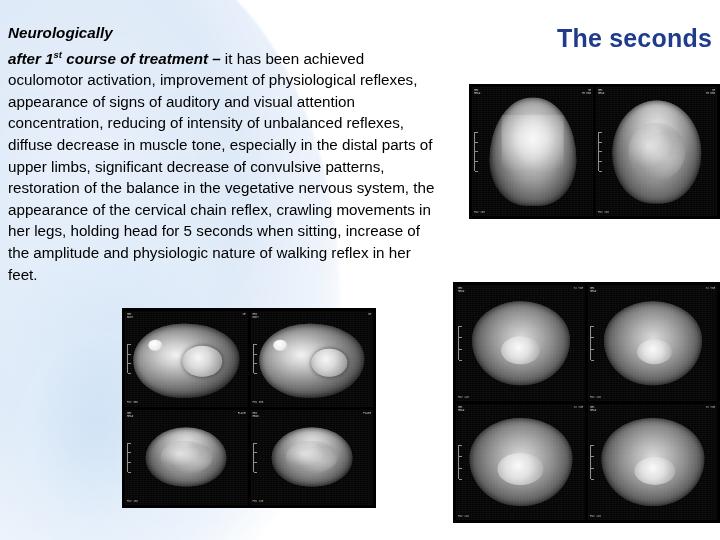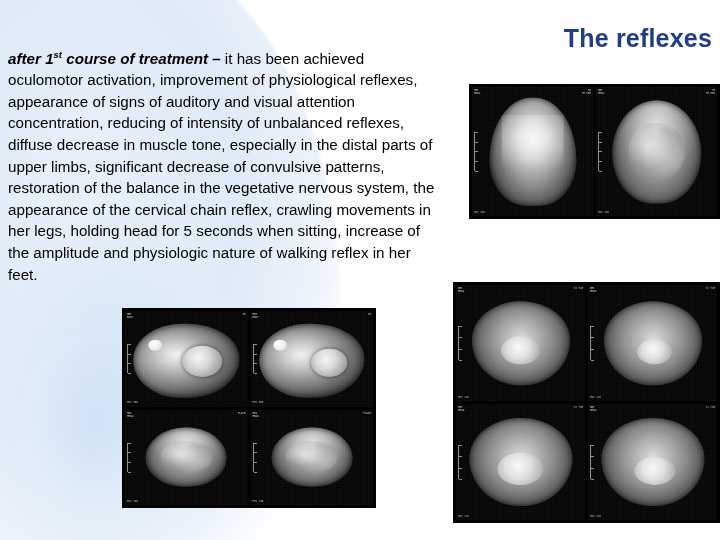--- a/index.html
+++ b/index.html
@@ -249,24 +249,24 @@
 </style>
 </head>
 <body>
 
 <div class="slide">
 
   <div class="bg-blob"></div>
   <div class="bg-blob2"></div>
   <div class="bg-blob3"></div>
 
-  <div class="title">The reflexes</div>
+  <div class="title">The seconds</div>
 
   <div class="body-text">
-    <br>
+    <span class="lead">Neurologically</span><br>
     <span class="lead">after 1</span><sup class="lead">st</sup><span class="lead"> course of treatment –</span><span> it has been achieved oculomotor activation, improvement of physiological reflexes, appearance of signs of auditory and visual attention concentration, reducing of intensity of unbalanced reflexes, diffuse decrease in muscle tone, especially in the distal parts of upper limbs, significant decrease of convulsive patterns, restoration of the balance in the vegetative nervous system, the appearance of the cervical chain reflex, crawling movements in her legs, holding head for 5 seconds when sitting, increase of the amplitude and physiologic nature of walking reflex in her feet.</span>
   </div>
 
   <div class="mri" style="left:469px; top:84px; width:251px; height:135px;">
     <div class="grid" style="grid-template-columns: 1fr 1fr;">
       <div class="cell">
         <div class="brain-coronal"></div>
         <div class="noise"></div>
         <div class="label-tl">MRI
 HEAD</div>

